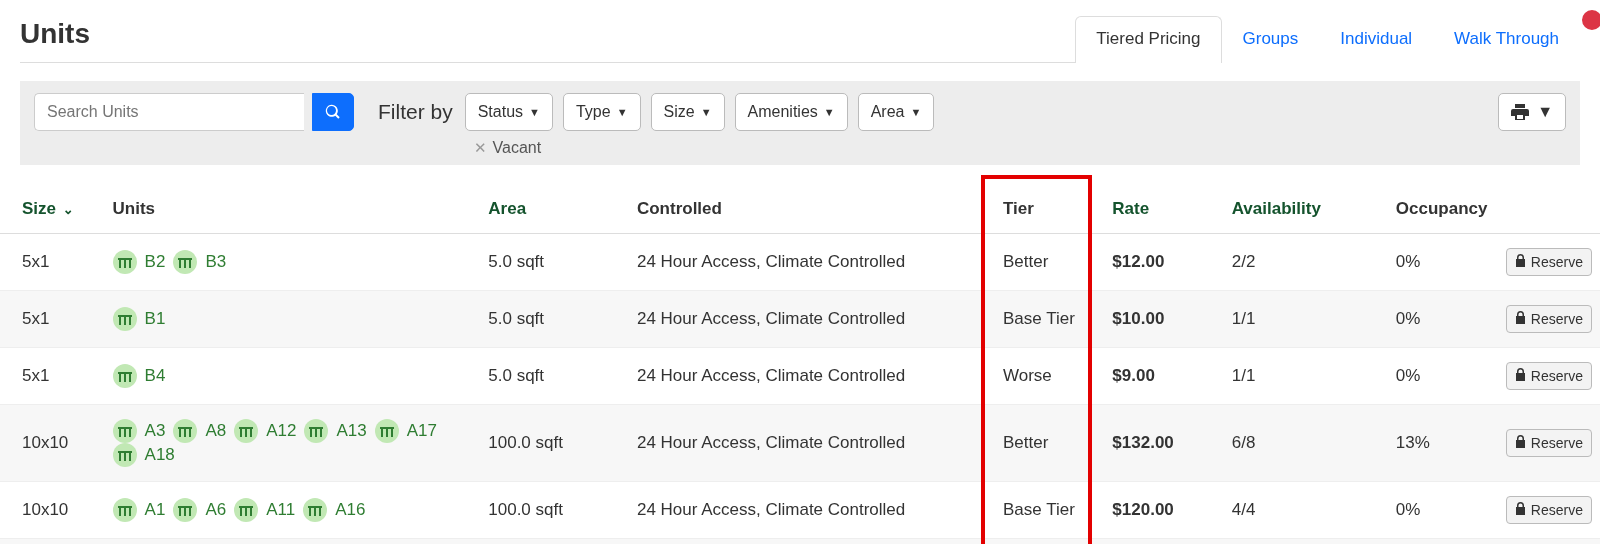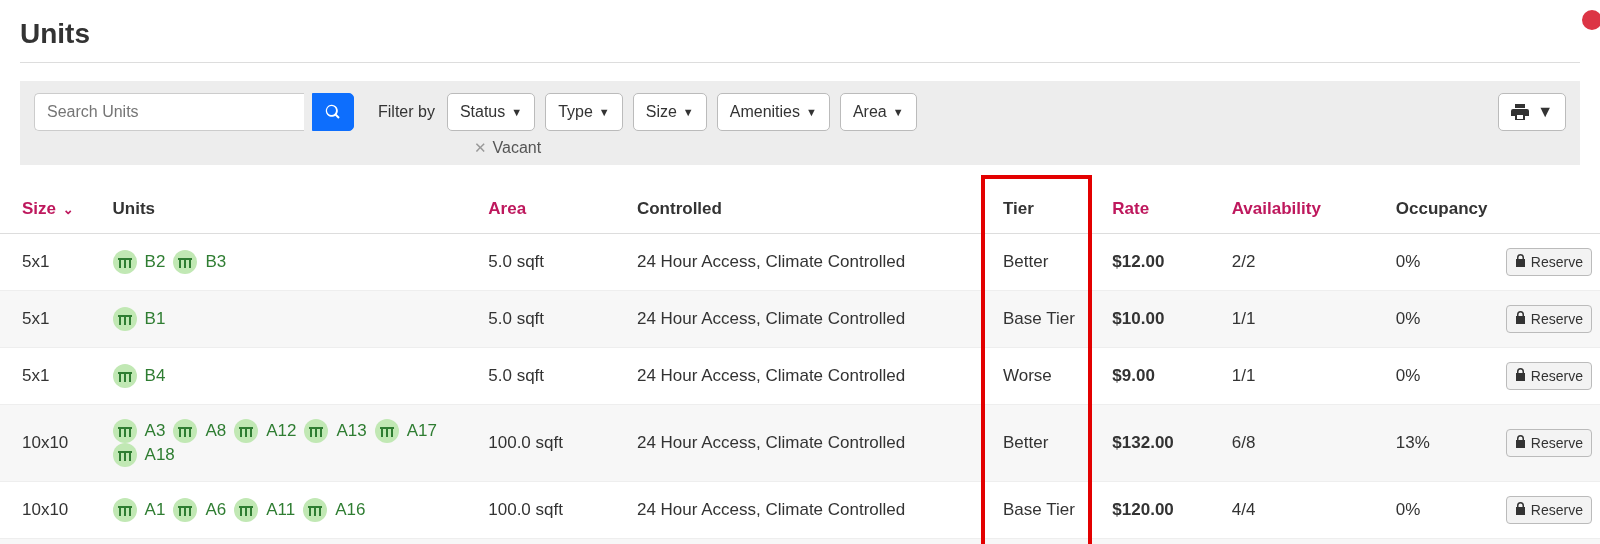--- a/index.html
+++ b/index.html
@@ -9,47 +9,53 @@
   h1 { font-size:28px; font-weight:800; color:#333; margin:18px 0 12px 0; }
   .tabs { display:flex; gap:0; }
   .tab { padding:12px 20px 14px 20px; font-size:17px; color:#0d6efd; cursor:pointer; border:1px solid transparent; border-bottom:none; border-radius:6px 6px 0 0; position:relative; top:1px; background:#fff; }
   .tab.active { color:#333; border-color:#ddd; background:#fff; }
   .notif { width:24px; height:24px; border-radius:50%; background:#dc3545; border:2px solid #fff; position:absolute; top:8px; right:-4px; }
   .filter-bar { background:#ededed; margin:18px 20px 0 20px; padding:12px 14px 8px 14px; position:relative; }
   .filter-row1 { display:flex; align-items:center; gap:10px; }
   .search-wrap { display:flex;gap:8px; }
   .search-wrap input { width:270px; height:38px; border:1px solid #ccc; border-right:none; border-radius:5px 0 0 5px; padding:0 12px; font-size:16px; outline:none; }
   .search-btn { width:42px; height:38px; background:#0d6efd; border:1px solid #0d6efd; border-radius:0 5px 5px 0; display:flex; align-items:center; justify-content:center; cursor:pointer; }
-  .filter-label { font-size:16px; color:#333; margin-left:14px; margin-right:2px; }
+  .filter-label { font-size:21px; color:#333; margin-left:14px; margin-right:2px; }
   .dd { height:38px; border:1px solid #bbb; border-radius:5px; background:#fff; padding:0 12px; font-size:16px; color:#333; display:flex; align-items:center; gap:6px; cursor:pointer;text-align:center; }
   .dd .caret { font-size:11px; }
   .print-btn { margin-left:auto; height:38px; border:1px solid #bbb; border-radius:5px; background:#fff; padding:0 12px; display:flex; align-items:center; gap:8px; cursor:pointer; }
   .chip-row { margin-top:8px; padding-left:440px; }
   .chip { display:inline-flex; align-items:center; gap:6px; font-size:16px; color:#555; }
   .chip .x { color:#999; font-size:15px; cursor:pointer; }
   table { width:100%; border-collapse:collapse; margin:20px 0 0 0; }
   th { text-align:left; font-weight:700; font-size:17px; padding:14px 8px 14px 8px; border-bottom:1px solid #ddd; }
   th.first { padding-left:22px; }
-  th.link { color:#be185d; cursor:pointer; }
+  th.link { color:#14532d; cursor:pointer; }
   th .sort { font-size:13px; margin-left:2px; }
   td { font-size:17px; padding:14px 8px; border-bottom:1px solid #eee; vertical-align:middle; }
   td.first { padding-left:22px; }
   tr.stripe td { background:#f7f7f7; }
   .unit-pill { display:inline-flex; align-items:center; gap:8px; color:#2f7d32; font-weight:500; cursor:pointer; margin-right:8px; }
   .unit-ico { width:24px; height:24px; border-radius:50%; background:#c1e8b4; display:inline-flex; align-items:center; justify-content:center; }
   .rate { font-weight:700; }
   .reserve-btn { display:inline-flex; align-items:center; gap:5px; border:1px solid #bbb; border-radius:4px; background:#f3f3f3; height:28px; padding:0 8px; font-size:14px; cursor:pointer; }
   .tier-box { position:absolute; border:4px solid #e30000; pointer-events:none; }
 </style>
 </head>
 <body>
 <div class="page">
 
 <div class="header">
   <h1>Units</h1>
+  <div class="tabs" id="tabbar">
+        <div class="tab active">Tiered Pricing</div>
+        <div class="tab">Groups</div>
+        <div class="tab">Individual</div>
+        <div class="tab">Walk Through</div>
+      </div>
 </div>
 <div class="notif"></div>
 
 <div class="filter-bar">
   <div class="filter-row1">
     <div class="search-wrap">
       <input type="text" placeholder="Search Units" style="">
       <div class="search-btn">
         <svg width="16" height="16" viewBox="0 0 16 16" fill="white">
               <path d="M11.7 10.3a6 6 0 1 0-1.4 1.4l3 3 1.4-1.4-3-3zM6.5 11a4.5 4.5 0 1 1 0-9 4.5 4.5 0 0 1 0 9z"></path>

